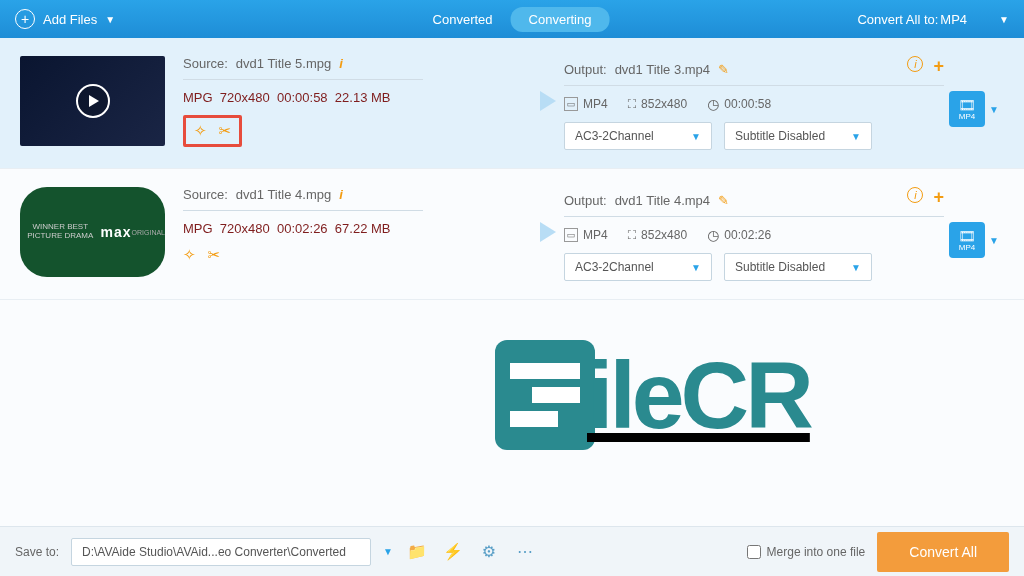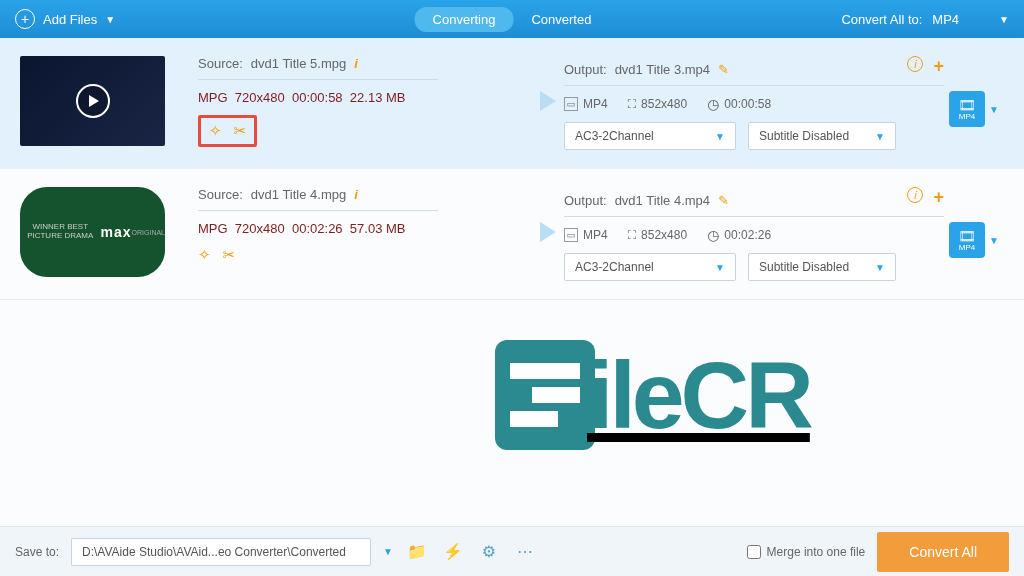--- a/index.html
+++ b/index.html
@@ -4,35 +4,35 @@
 <style>
 * { margin: 0; padding: 0; box-sizing: border-box; font-family: Arial, sans-serif; }
 body { width: 1024px; height: 576px; background: #fafcfe; overflow: hidden; position: relative; }
 
 .header { background: linear-gradient(to bottom, #2aa3e8, #1e8dd6); height: 38px; display: flex; align-items: center; padding: 0 15px; color: #fff; font-size: 13px; }
 .add-files { display: flex; align-items: center; gap: 8px; cursor: pointer; }
 .add-files .plus-circle { width: 20px; height: 20px; border: 1.5px solid #fff; border-radius: 50%; display: flex; align-items: center; justify-content: center; font-size: 14px; }
 .tabs { position: absolute; left: 50%; transform: translateX(-50%); display: flex; gap: 0; }
 .tab { padding: 5px 18px; border-radius: 12px; cursor: pointer; }
 .tab.active { background: #4fb8ec; }
-.convert-all-to { margin-left: auto; display: flex; align-items: center; gap: 10px; }
+.convert-all-to { margin-left: auto; display: flex; align-items: center; gap: 2px; }
 .dropdown-arrow { font-size: 10px; }
 
 .item-row { display: flex; align-items: flex-start; padding: 18px 20px; border-bottom: 1px solid #e8eef3; }
 .item-row.selected { background: #e2f1fb; }
 .thumb { width: 145px; height: 90px; background: #1a1a2e; border-radius: 2px; position: relative; overflow: hidden; display: flex; align-items: center; justify-content: center; flex-shrink: 0; }
 .thumb .play-btn { width: 34px; height: 34px; border: 2px solid #fff; border-radius: 50%; display: flex; align-items: center; justify-content: center; background: rgba(0,0,0,0.2); }
 .thumb .play-btn::after { content: ''; border-left: 10px solid #fff; border-top: 6px solid transparent; border-bottom: 6px solid transparent; margin-left: 3px; }
 .thumb.dark-scene { background: linear-gradient(135deg, #0a1530, #1a2545); }
 .thumb.max-scene { background: #14532d; color: #fff; font-size: 9px; text-align: center; display: flex; flex-direction: row; justify-content: center; border-radius: 27px; }
 .max-text { font-size: 8px; color: #ccc; margin-bottom: 2px; }
 .max-logo { font-size: 14px; font-weight: bold; letter-spacing: 1px; }
 .max-sub { font-size: 7px; color: #aaa; }
 
-.source-col { flex: 1; padding-left: 33px; min-width: 0; }
+.source-col { flex: 1; padding-left: 18px; min-width: 0; }
 .source-label { color: #666; font-size: 13px; display: flex; align-items: center; gap: 8px; margin-bottom: 3px; }
 .info-icon-orange { color: #f39c12; font-style: italic; font-weight: bold; font-size: 13px; }
 .divider-line { border-bottom: 1px solid #d0dce5; margin: 8px 0 10px 0; width: 240px; }
 .meta-line { color: #7f1d1d; font-size: 13px; }
 .tool-icons { display: flex; gap: 12px; margin-top: 10px; }
 .tool-icons.highlighted { border: 3px solid #e74c3c; padding: 4px 8px; width: fit-content; border-radius: 2px; }
 .tool-icon { color: #f39c12; font-size: 15px; cursor: pointer; }
 
 .arrow-col { display: flex; align-items: center; padding: 35px 8px 0 0; }
 .arrow-right { width: 0; height: 0; border-left: 16px solid #b8ddf5; border-top: 10px solid transparent; border-bottom: 10px solid transparent; }
@@ -44,21 +44,21 @@
 .icon-circle-i { color: #f39c12; border: 1.5px solid #f39c12; border-radius: 50%; width: 16px; height: 16px; display: inline-flex; align-items: center; justify-content: center; font-size: 11px; font-style: italic; }
 .icon-plus { color: #f39c12; font-size: 18px; font-weight: bold; }
 .out-divider { border-bottom: 1px solid #d0dce5; margin: 8px 0 10px 0; }
 .out-meta { display: flex; align-items: center; gap: 20px; font-size: 12px; color: #666; margin-bottom: 10px; }
 .out-meta .meta-item { display: flex; align-items: center; gap: 5px; }
 .small-icon { display: inline-block; width: 14px; height: 14px; border: 1px solid #999; font-size: 9px; text-align: center; line-height: 12px; }
 .expand-icon::before { content: '⛶'; font-size: 12px; }
 .clock-icon::before { content: '◷'; font-size: 14px; }
 .selects-row { display: flex; gap: 12px; }
 .sel { border: 1px solid #c5d5e0; background: #fff; padding: 6px 10px; font-size: 12px; color: #555; display: flex; align-items: center; justify-content: space-between; cursor: pointer; border-radius: 2px; }
-.sel:first-child { width: 172px; }
+.sel:first-child { width: 148px; }
 .sel:last-child { width: 148px; }
 .sel .arr { color: #2aa3e8; font-size: 10px; }
 
 .format-col { width: 60px; display: flex; align-items: center; justify-content: center; gap: 4px; padding-top: 35px; }
 .format-badge { width: 36px; height: 36px; background: #2aa3e8; color: #fff; border-radius: 4px; display: flex; flex-direction: column; align-items: center; justify-content: center; font-size: 8px; cursor: pointer; }
 .format-badge .film-icon { font-size: 14px; line-height: 1; }
 .format-arrow { color: #2aa3e8; font-size: 10px; cursor: pointer; }
 
 .watermark { position: absolute; left: 495px; top: 340px; display: flex; align-items: center; gap: 0; pointer-events: none; text-decoration: underline; }
 .wm-box { width: 100px; height: 110px; background: #2a8a8f; border-radius: 12px; display: flex; flex-direction: column; justify-content: center; padding: 15px; gap: 8px; }
@@ -79,22 +79,22 @@
 </head>
 <body>
 
 <div class="header">
   <div class="add-files">
     <span class="plus-circle">+</span>
     <span>Add Files</span>
     <span class="dropdown-arrow">▼</span>
   </div>
   <div class="tabs">
+    <div class="tab">Converted</div>
     <div class="tab active">Converting</div>
-    <div class="tab">Converted</div>
   </div>
   <div class="convert-all-to">
     <span>Convert All to:</span>
     <span>MP4</span>
     <span class="dropdown-arrow" style="margin-left:30px">▼</span>
   </div>
 </div>
 
 <div class="item-row selected">
   <div class="thumb dark-scene">
@@ -170,21 +170,21 @@
     <div class="max-sub">ORIGINAL</div>
   </div>
   <div class="source-col">
     <div class="source-label">
       <span>Source:</span>
       <span>dvd1 Title 4.mpg</span>
       <span class="info-icon-orange">i</span>
     </div>
     <div class="divider-line"></div>
     <div class="meta-line">
-      <span>MPG</span>&nbsp;&nbsp;<span>720x480</span>&nbsp;&nbsp;<span>00:02:26</span>&nbsp;&nbsp;<span>57.03 MB</span>
+      <span>MPG</span>&nbsp;&nbsp;<span>720x480</span>&nbsp;&nbsp;<span>00:02:26</span>&nbsp;&nbsp;<span>67.22 MB</span>
     </div>
     <div class="tool-icons">
       <span class="tool-icon">✧</span>
       <span class="tool-icon">✂</span>
     </div>
   </div>
   <div class="arrow-col">
     <div class="arrow-right"></div>
   </div>
   <div class="output-col">

